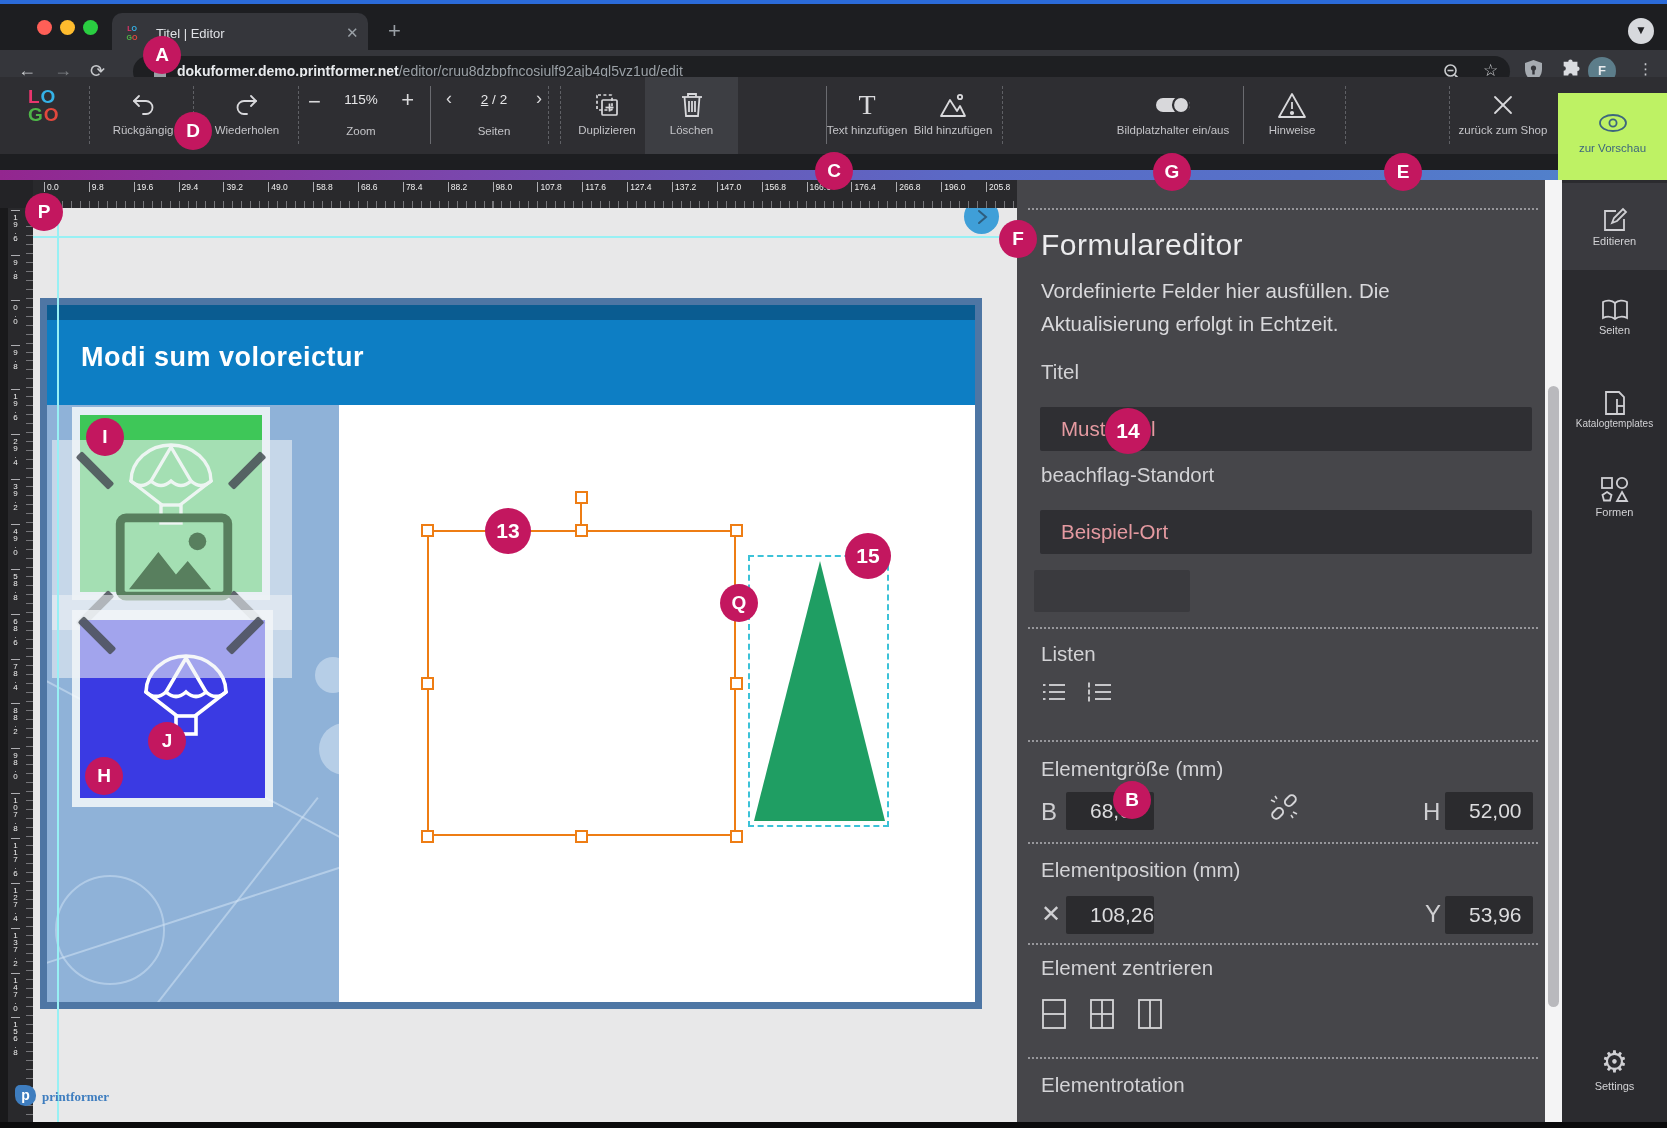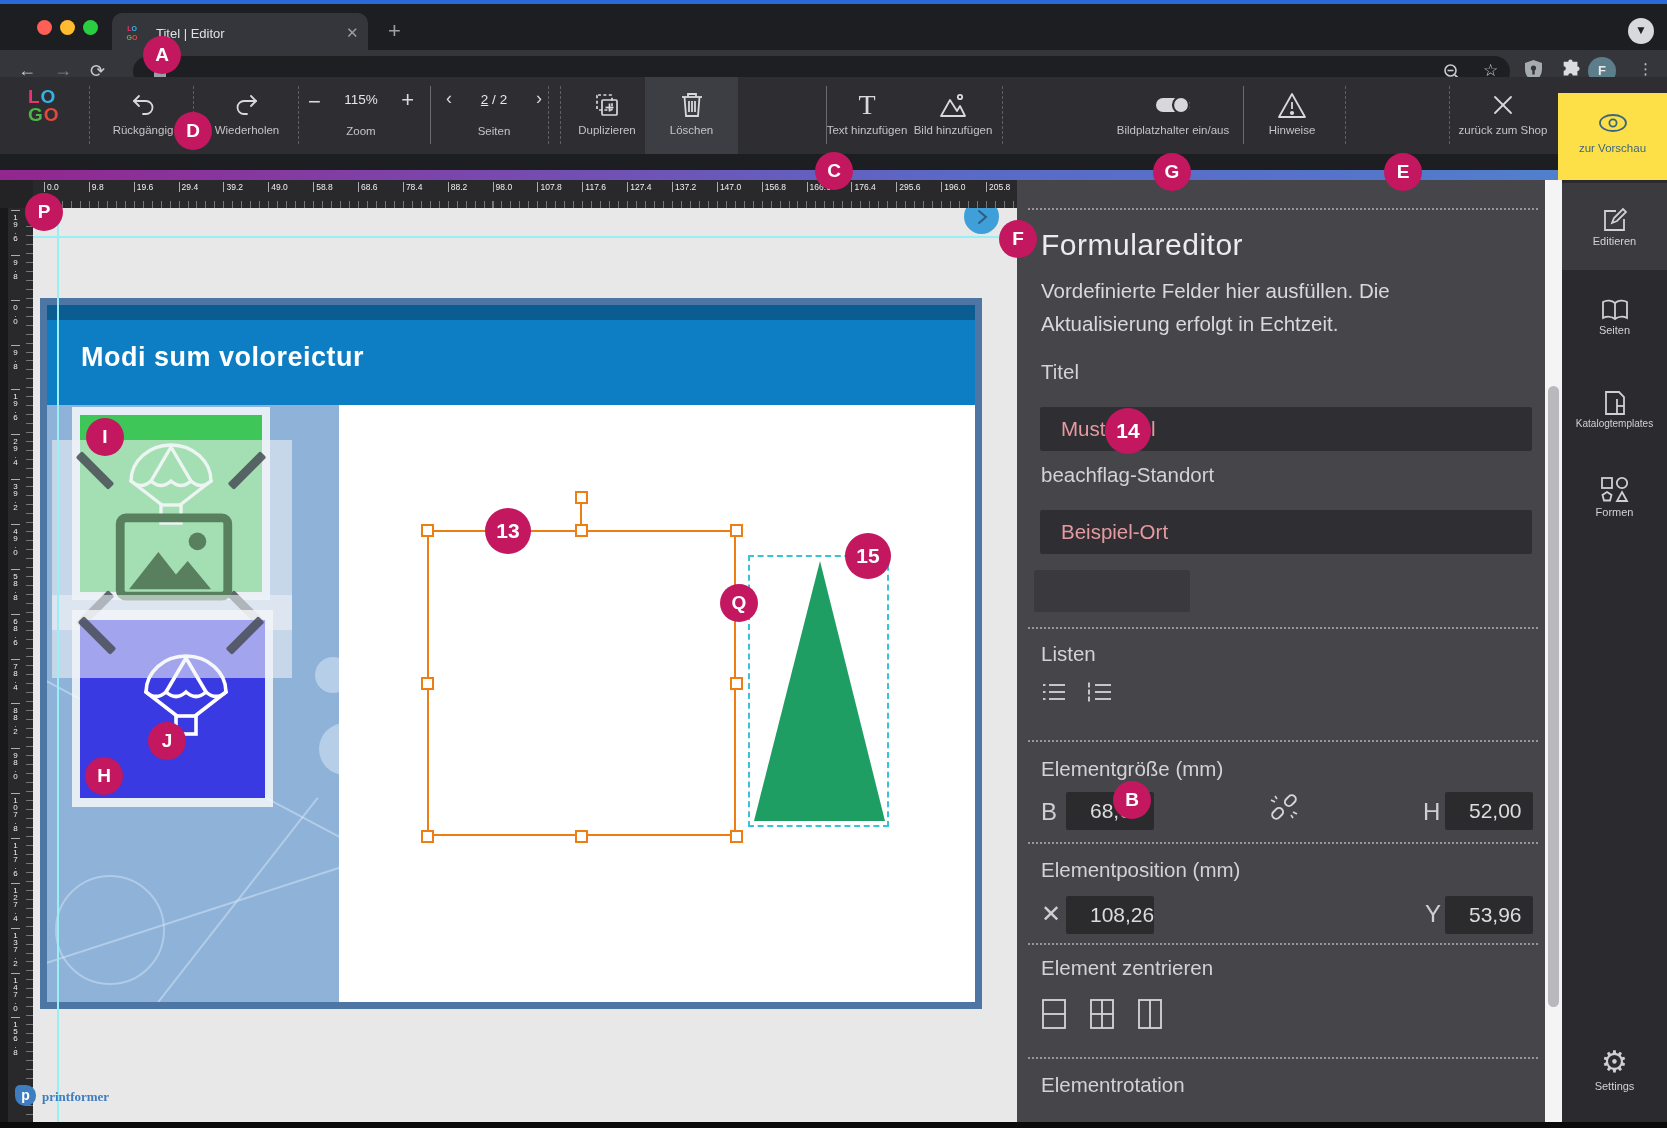--- a/index.html
+++ b/index.html
@@ -37,21 +37,21 @@
   .tb-ic{height:32px;display:flex;align-items:center;justify-content:center;color:#d9d9dc;}
   .tb-label{margin-top:3px;font-size:11.5px;color:#c4c4c8;white-space:nowrap;}
   .tb-item.dim .tb-ic{color:#595a5f;}
   .tb-item.dim .tb-label{color:#6e6f74;}
   .tb-active{background:#3d3e43;}
   .logo-big{left:28px;top:11px;font-weight:bold;font-size:19px;line-height:18px;letter-spacing:1px;}
   .zoomgrp,.pagegrp{top:0;height:77px;}
   .grp-btn{position:absolute;color:#d9d9db;font-size:22px;top:104px;}
   .grp-label{position:absolute;top:48px;width:100%;text-align:center;font-size:11.5px;color:#c4c4c8;}
   .grp-val{position:absolute;top:15px;width:100%;text-align:center;font-size:13.5px;color:#e6e6e8;}
-  .preview-btn{left:1558px;top:93px;width:109px;height:87px;background:#fde047;display:flex;flex-direction:column;
+  .preview-btn{left:1558px;top:93px;width:109px;height:87px;background:#bef264;display:flex;flex-direction:column;
                align-items:center;justify-content:flex-start;padding-top:14px;}
   .preview-btn .tb-label{color:#3d667e;}
   .preview-btn .tb-ic{color:#3d667e;}
 
   .gradbar{left:0;top:170px;width:1667px;height:10px;
            background:linear-gradient(90deg,#93268f 0%,#7a47ad 28%,#5a6ac6 58%,#5672c9 78%,#4f86cc 100%);}
 
   
   .gutter{left:0;top:180px;width:8px;height:942px;background:#19191b;}
   .corner{left:0;top:180px;width:33px;height:28px;background:#232326;}
@@ -152,20 +152,21 @@
 
   <div class="abs addr">
     <span class="abs navg" style="left:18px">←</span>
     <span class="abs navg" style="left:54px;color:#7d8084">→</span>
     <span class="abs navg" style="left:90px">⟳</span>
     <div class="abs pill">
       <svg class="abs" style="left:20px;top:8px" width="14" height="16" viewBox="0 0 14 16">
         <rect x="1" y="7" width="12" height="8" rx="1.5" fill="#9aa0a6"></rect>
         <path d="M4 7 V5 a3 3 0 0 1 6 0 V7" fill="none" stroke="#9aa0a6" stroke-width="1.8"></path>
       </svg>
+      <span class="abs urltxt"><span class="url-dom">dokuformer.demo.printformer.net</span><span class="url-path">/editor/cruu8dzbpfncosiulf92ajb4ql5vz1ud/edit</span></span>
       <svg class="abs" style="left:1310px;top:7px" width="18" height="18" viewBox="0 0 18 18">
         <circle cx="7.5" cy="7.5" r="5.5" fill="none" stroke="#c8cacd" stroke-width="1.6"></circle>
         <line x1="4.5" y1="7.5" x2="10.5" y2="7.5" stroke="#c8cacd" stroke-width="1.6"></line>
         <line x1="11.8" y1="11.8" x2="16" y2="16" stroke="#c8cacd" stroke-width="1.8"></line>
       </svg>
       <span class="abs" style="left:1350px;top:4px;color:#c8cacd;font-size:17px">☆</span>
     </div>
     <svg class="abs" style="left:1524px;top:9px" width="19" height="23" viewBox="0 0 19 23">
       <path d="M9.5 1 L18 4 V10 C18 16.5 14 20.5 9.5 22 C5 20.5 1 16.5 1 10 V4 Z" fill="#a6abb1"></path>
       <circle cx="9.5" cy="9" r="2.6" fill="#35363b"></circle>
@@ -332,21 +333,21 @@
         <span style="left: 414.74px;">88.2</span>
         <span style="left: 459.6px;">98.0</span>
         <span style="left: 504.46px;">107.8</span>
         <span style="left: 549.32px;">117.6</span>
         <span style="left: 594.18px;">127.4</span>
         <span style="left: 639.04px;">137.2</span>
         <span style="left: 683.9px;">147.0</span>
         <span style="left: 728.76px;">156.8</span>
         <span style="left: 773.62px;">166.6</span>
         <span style="left: 818.48px;">176.4</span>
-        <span style="left: 863.34px;">295.6</span>
+        <span style="left: 863.34px;">266.8</span>
         <span style="left: 908.2px;">196.0</span>
         <span style="left: 953.06px;">205.8</span>
       </div>
   </div>
   <div class="abs vruler">
     <div>
         <span style="top: 2px;">19.6</span>
         <span style="top: 46.86px;">9.8</span>
         <span style="top: 91.72px;">0.0</span>
         <span style="top: 136.58px;">9.8</span>

